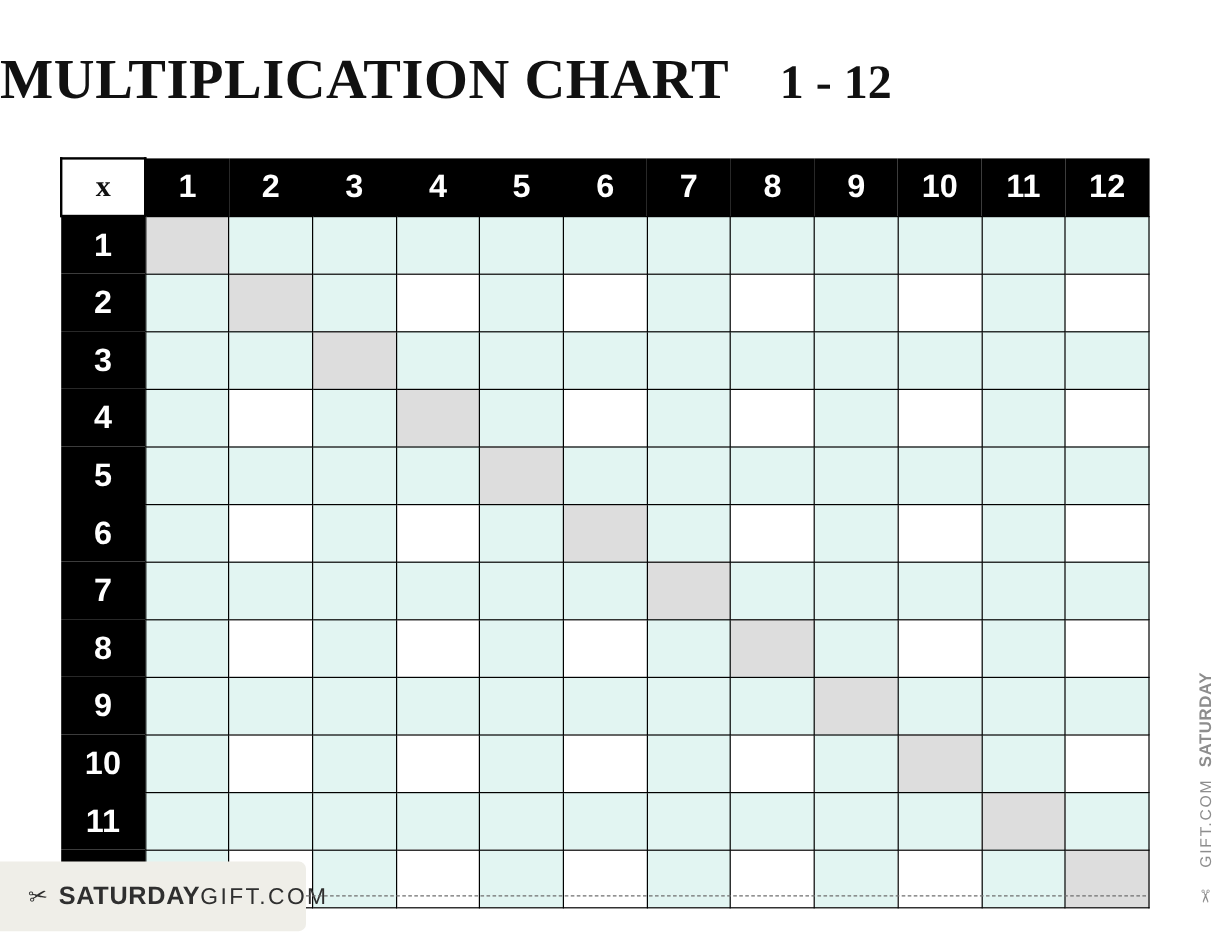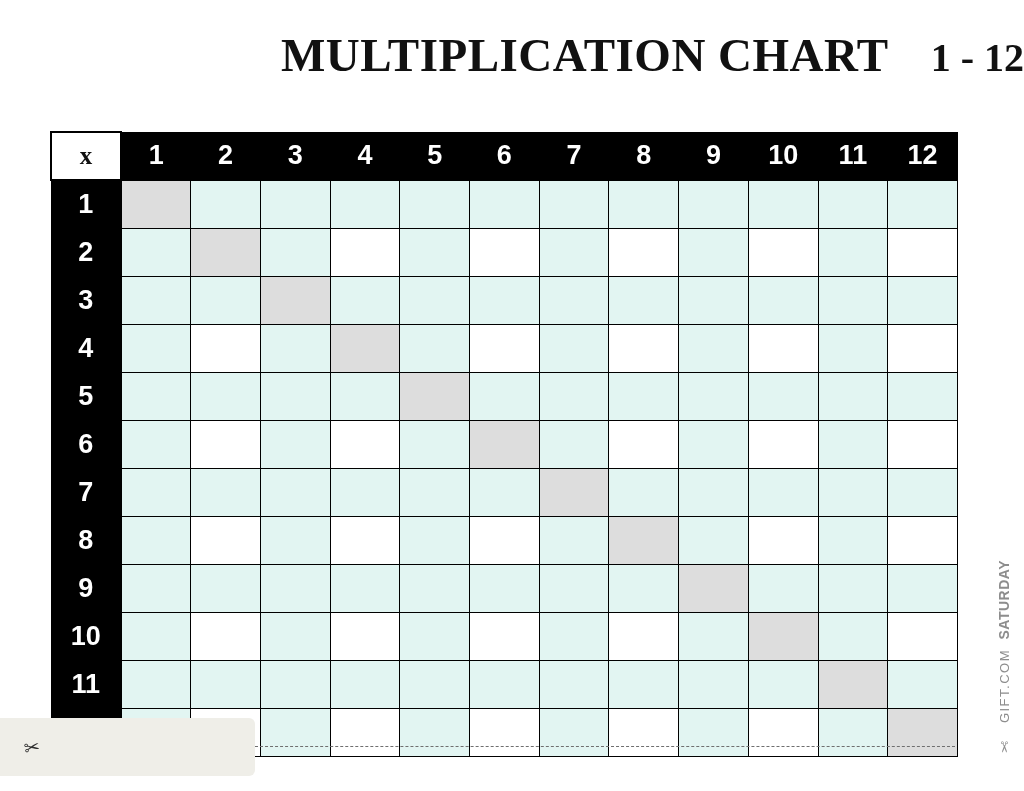--- a/index.html
+++ b/index.html
@@ -11,24 +11,24 @@
     width: 1024px;
     height: 791px;
     position: relative;
     font-family: "Liberation Sans", sans-serif;
     overflow: hidden;
   }
 
   
   .title-row {
     position: absolute;
-    top: 28px;
+    top: 40px;
     left: 0;
     width: 1024px;
-    text-align: right;
+    text-align: left;
     white-space: nowrap;
   }
   .title-main {
     font-family: "Liberation Serif", serif;
     font-weight: bold;
     font-size: 47px;
     letter-spacing: 0.5px;
     color: #111111;
     display: inline-block;
     vertical-align: baseline;
@@ -389,20 +389,23 @@
         <td class="cell"></td>
         <td class="cell tint"></td>
         <td class="cell diag"></td>
       </tr>
     </tbody>
 </table>
 
 <div class="footer-band"></div>
 <div class="footer-logo">
   <span class="scissors">✂</span>
+  <span class="brand">
+    <span class="b1">SATURDAY</span><span class="b2">GIFT.COM</span>
+  </span>
 </div>
 <div class="cut-line"></div>
 
 <div class="side-brand">
   <span class="vtext v1">SATURDAY</span>
   <span class="vtext v2">GIFT.COM</span>
   <span class="side-scissors">✂</span>
 </div>
 
 </body></html>

